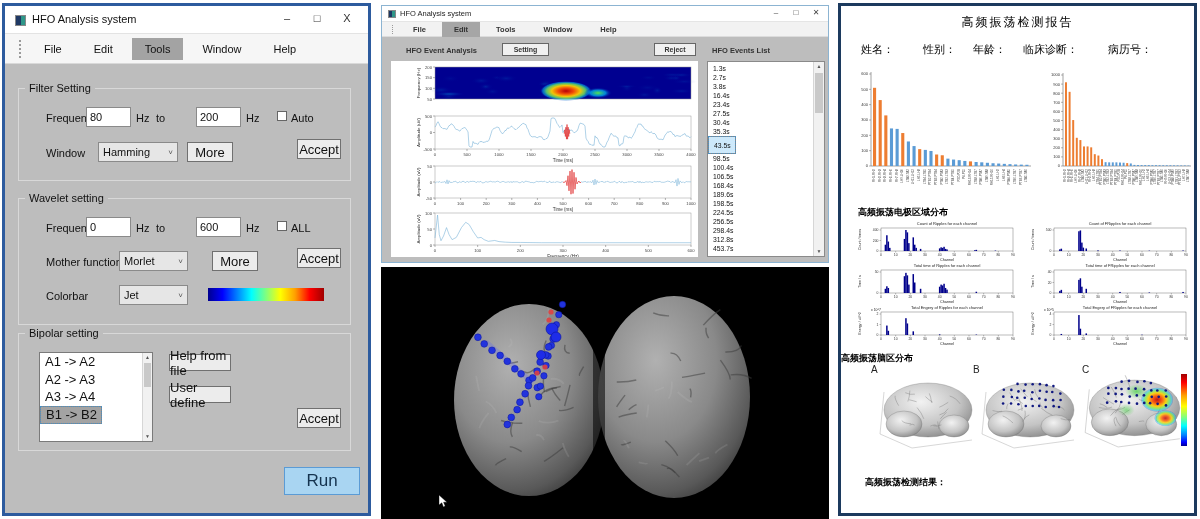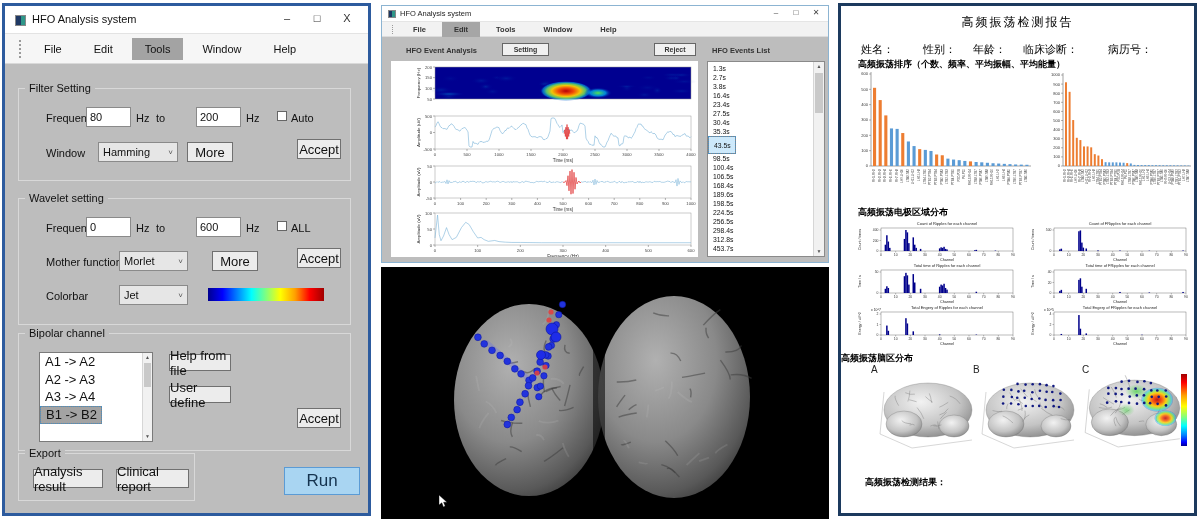--- a/index.html
+++ b/index.html
@@ -160,43 +160,38 @@
         <span class="btn" style="left:278px;top:49px;width:44px;height:20px">Accept</span>
         <span class="lbl" style="left:27px;top:91px">Colorbar</span>
         <span class="sel" style="left:100px;top:86px;width:69px;height:20px">
             <span>Jet</span>
             <span class="chev">˅</span>
           </span>
         <span class="jet-h" style="left:189px;top:89px;width:116px;height:13px"></span>
       </div>
 
       <div class="group" style="left:13px;top:269px;width:333px;height:118px">
-        <span class="legend">Bipolar channel</span>
+        <span class="legend">Bipolar setting</span>
         <div class="listbox" style="left:20px;top:18px;width:114px;height:90px" id="bipolar-list">
           <div class="vscroll" style="right:0;top:0;bottom:0;width:10px">
             <div class="sarrow" style="top:0">▲</div>
             <div class="sarrow" style="bottom:0">▼</div>
             <div class="sthumb" style="top:10px;height:24px"></div>
           </div>
         <div class="bp" style="margin-right:10px">A1 -&gt; A2</div>
             <div class="bp" style="margin-right:20px">A2 -&gt; A3</div>
             <div class="bp" style="margin-right:10px">A3 -&gt; A4</div>
             <div class="bp sel" style="margin-right:10px">B1 -&gt; B2</div>
             <div class="bp" style="margin-right:10px">B2 -&gt; B3</div>
           </div>
         <span class="btn" style="left:150px;top:20px;width:62px;height:17px">Help from file</span>
         <span class="btn" style="left:150px;top:52px;width:62px;height:17px">User define</span>
         <span class="btn" style="left:278px;top:74px;width:44px;height:20px">Accept</span>
       </div>
 
-      <div class="group" style="left:13px;top:389px;width:177px;height:48px">
-        <span class="legend">Export</span>
-        <span class="btn" style="left:14px;top:15px;width:70px;height:19px">Analysis result</span>
-        <span class="btn" style="left:97px;top:15px;width:73px;height:19px">Clinical report</span>
-      </div>
 
       <span class="run" style="left:279px;top:403px;width:76px;height:28px">Run</span>
     </div>
   </div>
 
   <div class="winM">
     <div class="tbar">
       <span class="mticon">
           <i style="width:4px;background:#1f3864;display:block"></i>
           <i style="width:4px;background:#2e9688;display:block"></i>
@@ -482,21 +477,20 @@
       </svg>
   </div>
 
   <div class="report">
     <div class="rtitle">高频振荡检测报告</div>
     <span class="fld" style="left:20px;top:36px">姓名：</span>
     <span class="fld" style="left:82px;top:36px">性别：</span>
     <span class="fld" style="left:132px;top:36px">年龄：</span>
     <span class="fld" style="left:182px;top:36px">临床诊断：</span>
     <span class="fld" style="left:267px;top:36px">病历号：</span>
-    <span class="sec" style="left:17px;top:52px">高频振荡排序（个数、频率、平均振幅、平均能量）</span>
     <svg id="sortL-svg" style="position:absolute;left:10px;top:62px" width="186" height="136" viewBox="0 0 186 136">
         <line x1="18" y1="98" x2="20" y2="98" stroke="#666" stroke-width="0.5"></line>
         <text x="17" y="99.4" font-size="4" text-anchor="end" fill="#333">0</text>
         <line x1="18" y1="82.66666666666667" x2="20" y2="82.66666666666667" stroke="#666" stroke-width="0.5"></line>
         <text x="17" y="84.06666666666668" font-size="4" text-anchor="end" fill="#333">100</text>
         <line x1="18" y1="67.33333333333334" x2="20" y2="67.33333333333334" stroke="#666" stroke-width="0.5"></line>
         <text x="17" y="68.73333333333335" font-size="4" text-anchor="end" fill="#333">200</text>
         <line x1="18" y1="52" x2="20" y2="52" stroke="#666" stroke-width="0.5"></line>
         <text x="17" y="53.4" font-size="4" text-anchor="end" fill="#333">300</text>
         <line x1="18" y1="36.66666666666667" x2="20" y2="36.66666666666667" stroke="#666" stroke-width="0.5"></line>

